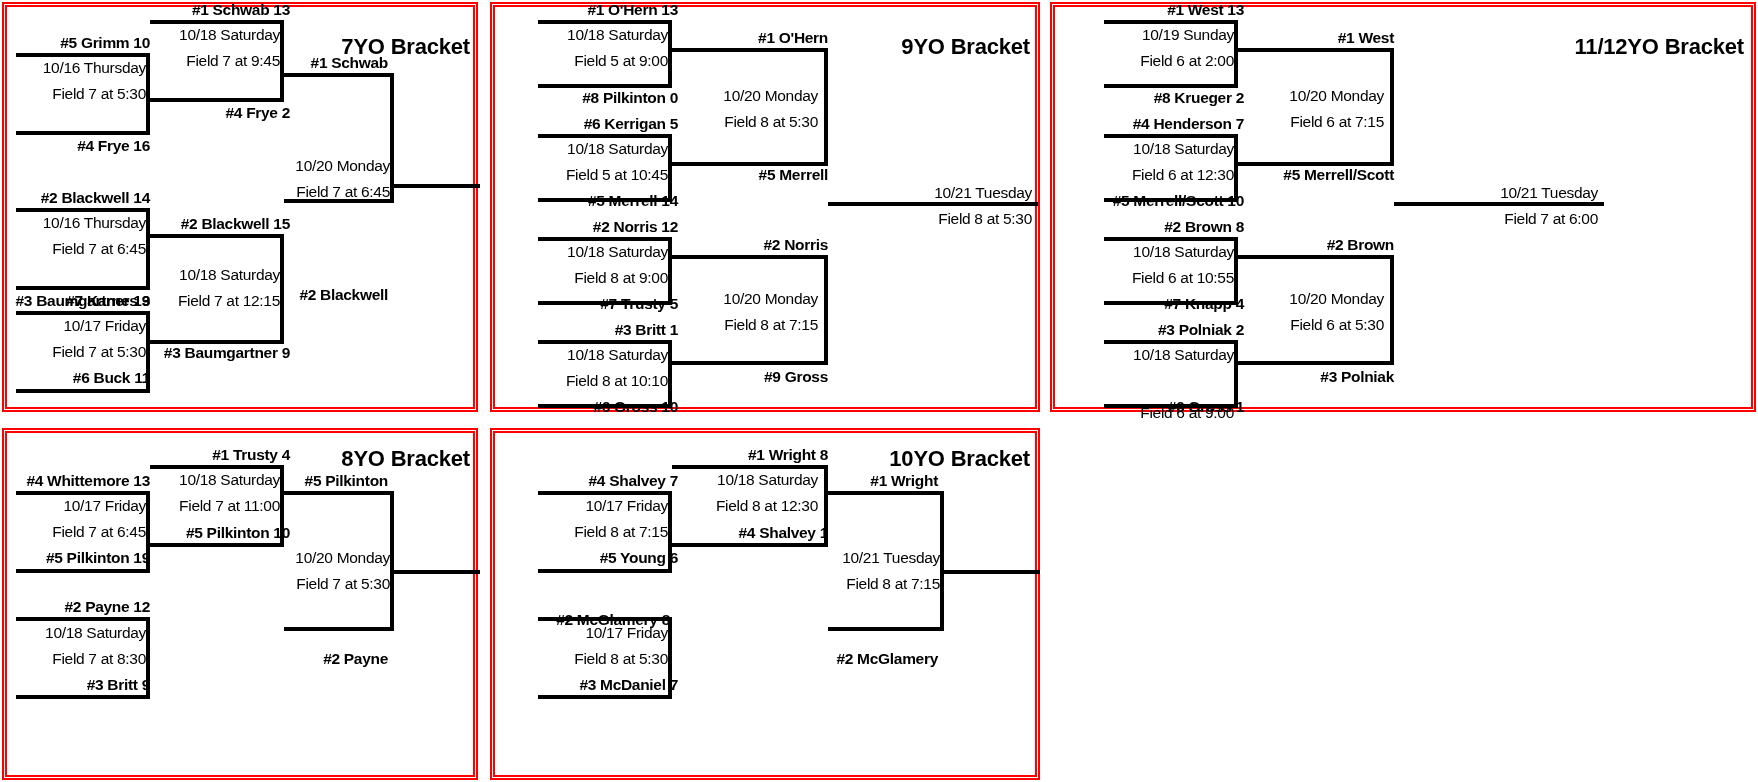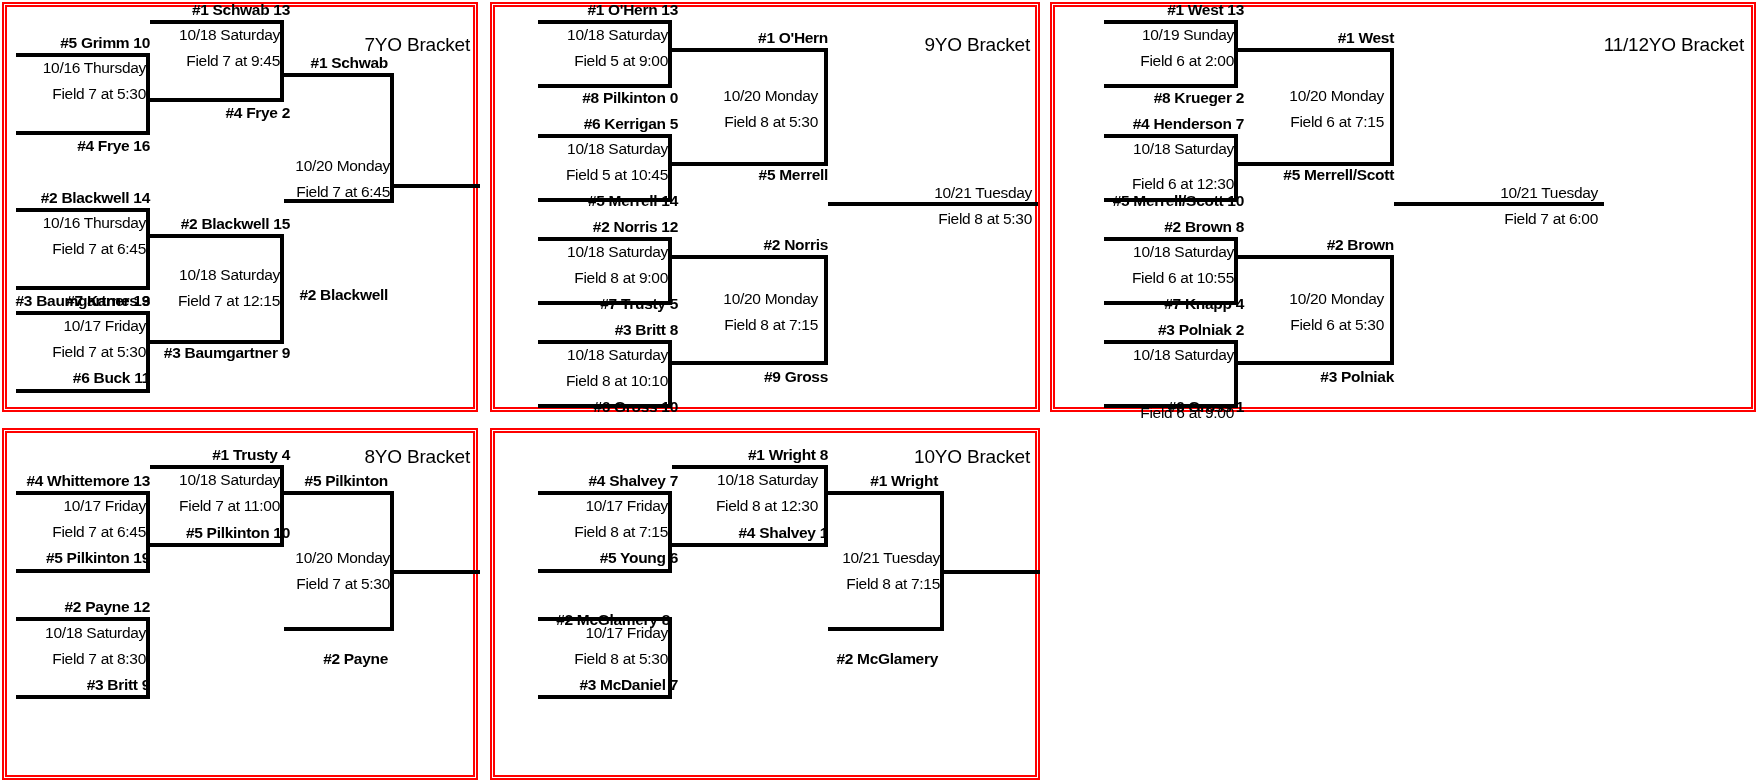--- a/index.html
+++ b/index.html
@@ -11,22 +11,22 @@
   .panel{
     position:absolute;
     border:2px solid #ff0000;
     background:#fff;
     box-shadow:0 0 0 1px #fff inset, 0 0 0 3px #ff0000 inset;
     box-sizing:border-box;
   }
   .panel-inner{position:absolute;inset:0;}
   .title{
     position:absolute;
-    font-weight:normal;
-    font-size:19px;
+    font-weight:bold;
+    font-size:22px;
     white-space:nowrap;
     letter-spacing:-0.2px;
   }
   
   .team{
     position:absolute;
     font-weight:bold;
     font-size:15.5px;
     white-space:nowrap;
     letter-spacing:-0.3px;
@@ -134,21 +134,21 @@
     <div class="team r" style="left:190px;top:162px;width:146px;">#5 Merrell</div>
 
     <div class="team r" style="left:40px;top:214px;width:146px;">#2 Norris 12</div>
     <div class="hline" style="left:46px;top:233px;width:134px;"></div>
     <div class="info r" style="left:40px;top:239px;width:136px;">10/18 Saturday</div>
     <div class="info r" style="left:40px;top:265px;width:136px;">Field 8 at 9:00</div>
     <div class="vline" style="left:176px;top:233px;width:4px;height:68px;"></div>
     <div class="hline" style="left:46px;top:297px;width:134px;"></div>
     <div class="team r" style="left:40px;top:291px;width:146px;">#7 Trusty 5</div>
 
-    <div class="team r" style="left:40px;top:317px;width:146px;">#3 Britt 8</div>
+    <div class="team r" style="left:40px;top:317px;width:146px;">#3 Britt 1</div>
     <div class="hline" style="left:46px;top:336px;width:134px;"></div>
     <div class="info r" style="left:40px;top:342px;width:136px;">10/18 Saturday</div>
     <div class="info r" style="left:40px;top:368px;width:136px;">Field 8 at 10:10</div>
     <div class="vline" style="left:176px;top:336px;width:4px;height:68px;"></div>
     <div class="hline" style="left:46px;top:400px;width:134px;"></div>
     <div class="team r" style="left:40px;top:394px;width:146px;">#6 Gross 10</div>
 
     <div class="team r" style="left:190px;top:232px;width:146px;">#2 Norris</div>
     <div class="hline" style="left:180px;top:251px;width:156px;"></div>
     <div class="info r" style="left:190px;top:286px;width:136px;">10/20 Monday</div>
@@ -171,21 +171,21 @@
     <div class="hline" style="left:52px;top:16px;width:134px;"></div>
     <div class="info r" style="left:40px;top:22px;width:142px;">10/19 Sunday</div>
     <div class="info r" style="left:40px;top:48px;width:142px;">Field 6 at 2:00</div>
     <div class="vline" style="left:182px;top:16px;width:4px;height:68px;"></div>
     <div class="hline" style="left:52px;top:80px;width:134px;"></div>
     <div class="team r" style="left:40px;top:85px;width:152px;">#8 Krueger 2</div>
 
     <div class="team r" style="left:40px;top:111px;width:152px;">#4 Henderson 7</div>
     <div class="hline" style="left:52px;top:130px;width:134px;"></div>
     <div class="info r" style="left:40px;top:136px;width:142px;">10/18 Saturday</div>
-    <div class="info r" style="left:40px;top:162px;width:142px;margin-top:9px;">Field 6 at 12:30</div>
+    <div class="info r" style="left:40px;top:162px;width:142px;">Field 6 at 12:30</div>
     <div class="vline" style="left:182px;top:130px;width:4px;height:68px;"></div>
     <div class="hline" style="left:52px;top:194px;width:134px;"></div>
     <div class="team r" style="left:-8px;top:188px;width:200px;">#5 Merrell/Scott 10</div>
 
     <div class="team r" style="left:196px;top:25px;width:146px;">#1 West</div>
     <div class="hline" style="left:186px;top:44px;width:156px;"></div>
     <div class="info r" style="left:196px;top:83px;width:136px;">10/20 Monday</div>
     <div class="info r" style="left:196px;top:109px;width:136px;">Field 6 at 7:15</div>
     <div class="vline" style="left:338px;top:44px;width:4px;height:118px;"></div>
     <div class="hline" style="left:186px;top:158px;width:156px;"></div>

